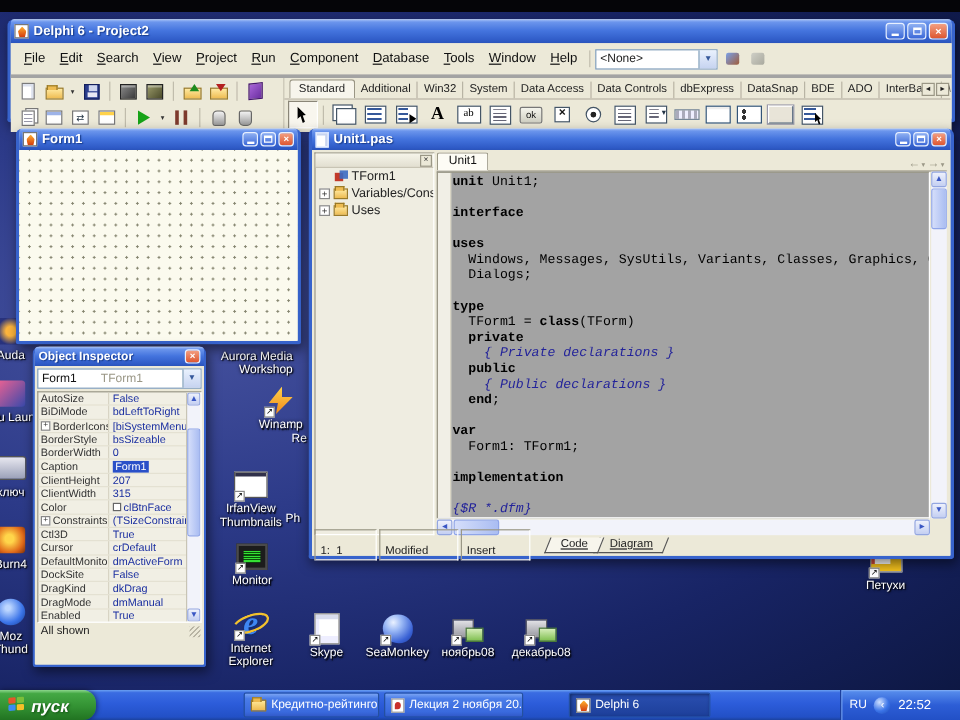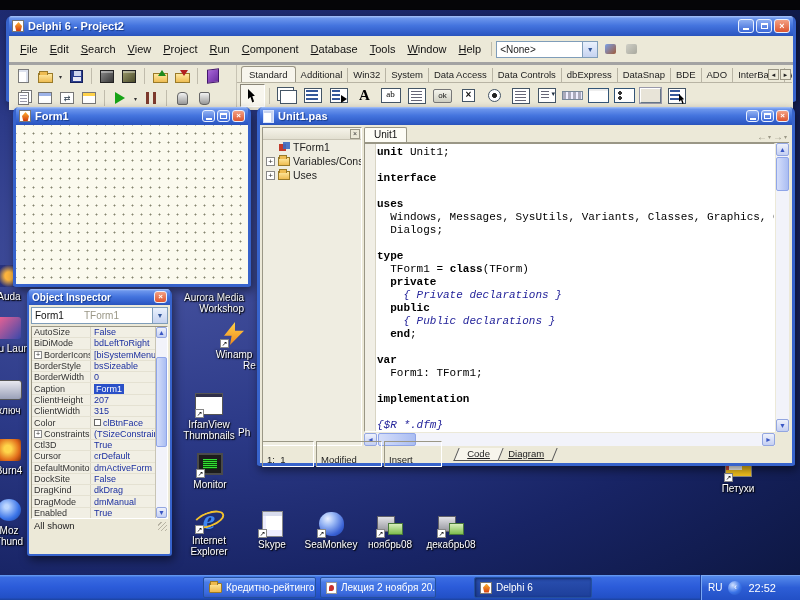--- a/index.html
+++ b/index.html
@@ -128,21 +128,21 @@
 .form-node-icon{width:11px;height:11px;position:relative;flex:none}
 .form-node-icon::before{content:"";position:absolute;left:0;top:2px;width:7px;height:7px;background:#c23a2a}
 .form-node-icon::after{content:"";position:absolute;left:4px;top:0;width:7px;height:7px;background:#3a6ac2;opacity:.9}
 .folder-node-icon{width:12px;height:9px;background:linear-gradient(180deg,#ffe9a0,#eebc52);border:1px solid #9a7a28;position:relative;flex:none}
 .folder-node-icon::before{content:"";position:absolute;left:0;top:-3px;width:6px;height:3px;background:#eebc52;border:1px solid #9a7a28;border-bottom:none}
 .tabbar{position:absolute;left:104px;right:3px;top:2px;height:16px;border-bottom:1px solid #9a9786;display:flex;align-items:flex-end}
 .utab{background:#fdfcf5;border:1px solid #9a9786;border-bottom:none;border-radius:2px 2px 0 0;padding:1px 9px 2px;font-size:10px;color:#111}
 .navbtns{margin-left:auto;display:flex;align-items:center;gap:2px;padding-right:2px;color:#9a9786;font-size:10px}
 .navbtns .nv{display:flex;align-items:center;gap:1px}
 .navbtns .car{font-size:6px}
-.codearea{position:absolute;left:104px;right:17px;top:18px;bottom:31px;background:#ffffff;border:1px solid;border-color:#9a9786 #fff #fff #9a9786;overflow:hidden}
+.codearea{position:absolute;left:104px;right:17px;top:18px;bottom:31px;background:#a3a3a3;border:1px solid;border-color:#9a9786 #fff #fff #9a9786;overflow:hidden}
 .gutter{position:absolute;left:0;top:0;bottom:0;width:11px;background:#f1efe6;border-right:1px solid #d8d4c4}
 .codelines{position:absolute;left:12px;top:2px;right:0;font-family:"Liberation Mono",monospace;font-size:11px;line-height:13px;white-space:pre}
 .cl{height:13px;overflow:hidden}
 .cl .k{font-weight:bold;color:#000}
 .cl .p{color:#000}
 .cl .c{color:#23239a;font-style:italic}
 
 .vscroll{position:absolute;right:3px;top:18px;bottom:31px;width:13px;background:#f2f3fa}
 .hscroll{position:absolute;left:104px;right:17px;bottom:17px;height:13px;background:#f2f3fa}
 .sbtn{position:absolute;width:13px;height:13px;background:linear-gradient(180deg,#eef1fc,#c4cff2);border:1px solid #93a6e0;border-radius:2px;
@@ -722,20 +722,29 @@
         </div>
       </div>
       <div class="oi-status">
         <span>All shown</span>
         <span class="grip"></span>
       </div>
     </div>
   </div>
 
   <div id="taskbar">
+    <div id="start-btn">
+      <span class="xp-flag">
+          <i></i>
+          <i></i>
+          <i></i>
+          <i></i>
+        </span>
+      <span>пуск</span>
+    </div>
     <div id="task-buttons"></div>
     <div class="tray">
       <span class="tray-lang">RU</span>
       <span class="tray-circle-icon">‹</span>
       <span class="tray-clock">22:52</span>
     </div>
       <div class="task" style="left: 203px; width: 113px;">
         <div class="ticon-folder"></div>
         <span>Кредитно-рейтинго...</span>
       </div>

